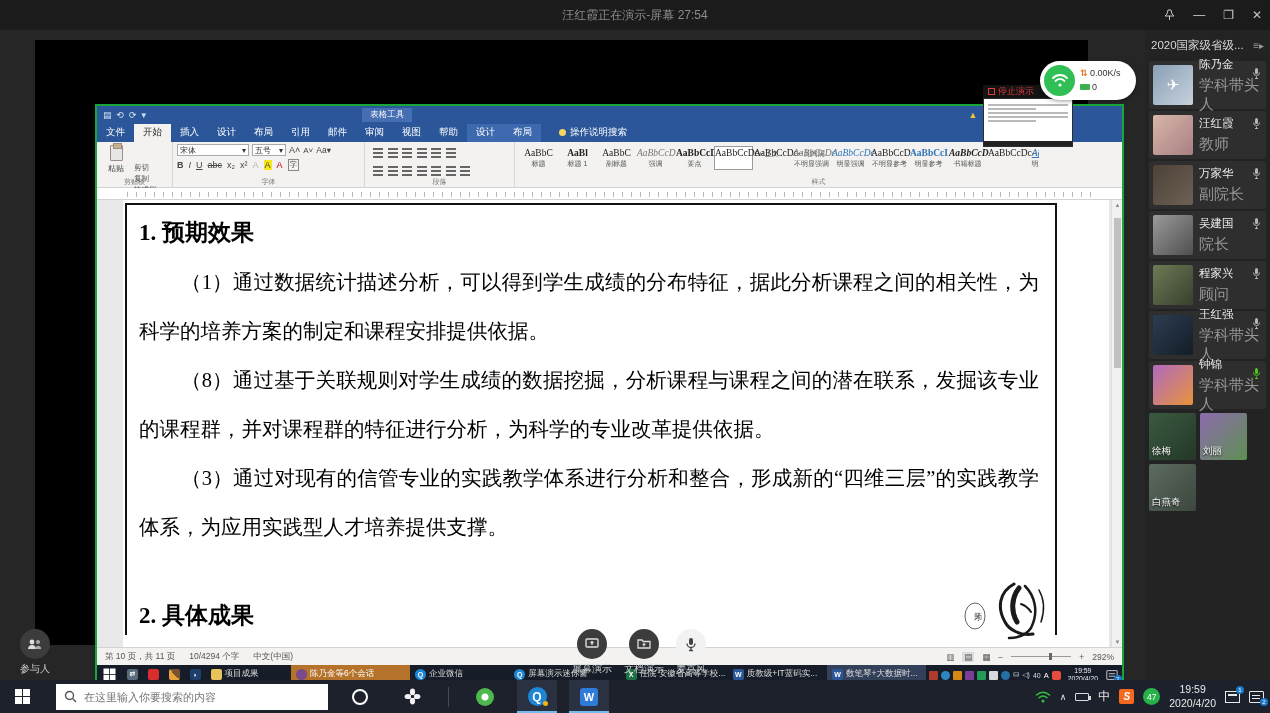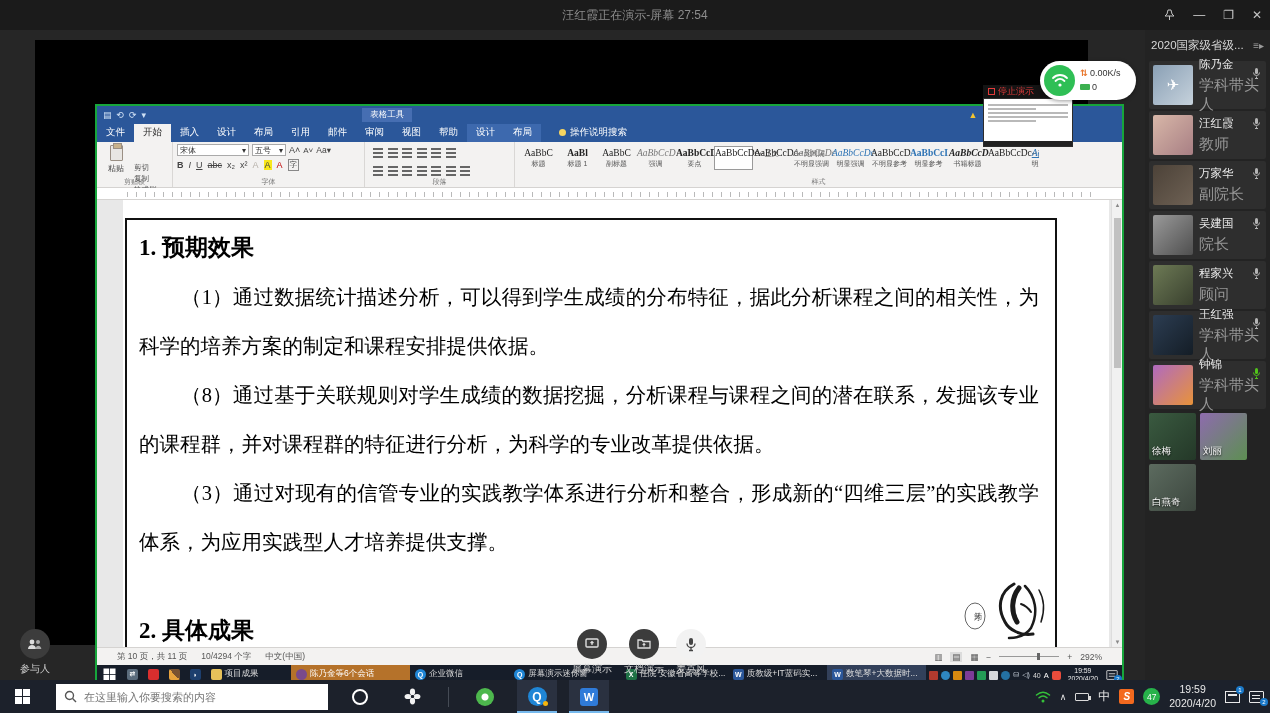--- a/index.html
+++ b/index.html
@@ -49,32 +49,32 @@
   .sitem .l { font-size:7px; color:#555; white-space:nowrap; }
   .sitem.sel { border:1px solid #9a9a9a; background:#fff; }
   .s-b .p { font-weight:bold; } .s-i .p { font-style:italic; color:#777; }
   .s-ib .p { font-style:italic; color:#2e74b5; } .s-bb .p { font-weight:bold; color:#2e74b5; }
   .s-bi .p { font-weight:bold; font-style:italic; } .s-u .p { text-decoration:underline; color:#2e74b5; font-style:italic;}
   #ruler { height:12px; background:#fff; border-bottom:1px solid #d5d3d1; position:relative; }
   #ruler .ticks { position:absolute; left:30px; right:30px; top:4px; height:5px;
      background:repeating-linear-gradient(90deg,#b9b9b9 0 1px,transparent 1px 9px); }
   #docarea { position:absolute; left:0; top:94px; width:1025px; height:447px; background:#e8e8e8; overflow:hidden; }
   #page { position:absolute; left:26px; top:0; width:986px; height:447px; background:#fff; }
-  #cell { position:absolute; left:2px; top:18px; width:932px; height:432px;
+  #cell { position:absolute; left:2px; top:3px; width:932px; height:432px;
           border:2px solid #111; border-bottom:none; padding:8px 16px 0 12px; }
   #cell .h { font-family:"Liberation Serif",serif; font-weight:bold; font-size:23px; color:#000; }
   #cell .para { font-family:"Liberation Serif",serif; font-size:20.5px; color:#000;
                 line-height:49px; text-indent:2.05em; text-align:justify; }
   #cell .h2 { margin-top:48px; }
   #h1 { margin:4px 0 10px 0; }
   #vscroll { position:absolute; right:0; top:0; width:11px; height:447px; background:#f1f1f1; border-left:1px solid #ddd; }
   #vscroll .thumb { position:absolute; left:2px; top:18px; width:7px; height:150px; background:#c1c1c1; }
   #vscroll .ar { position:absolute; left:0; width:11px; font-size:6px; color:#888; text-align:center; }
   #wstatus { position:absolute; left:0; top:541px; width:1025px; height:18px; background:#f3f2f1;
-             border-top:1px solid #d5d3d1; display:flex; align-items:center; font-size:8.5px; color:#555; padding:0 20px; gap:14px; }
+             border-top:1px solid #d5d3d1; display:flex; align-items:center; font-size:8.5px; color:#555; padding:0 8px; gap:14px; }
   #wstatus .right { margin-left:auto; display:flex; align-items:center; gap:8px; }
   .zoomtrack { width:60px; height:1px; background:#999; position:relative; }
   .zoomtrack i { position:absolute; left:38px; top:-3px; width:3px; height:7px; background:#666; }
 
   
   #innerbar { position:absolute; left:0; top:559px; width:1025px; height:20px; background:#161d29;
               display:flex; align-items:stretch; color:#ddd; font-size:8.5px; }
   .ibtn { display:flex; align-items:center; gap:3px; padding:0 5px; border-bottom:2px solid #6fb3e8; white-space:nowrap; overflow:hidden; }
   .ibtn.noline { border-bottom:2px solid transparent; }
   .ibtn.chat { background:#b5722a; color:#fff; }

